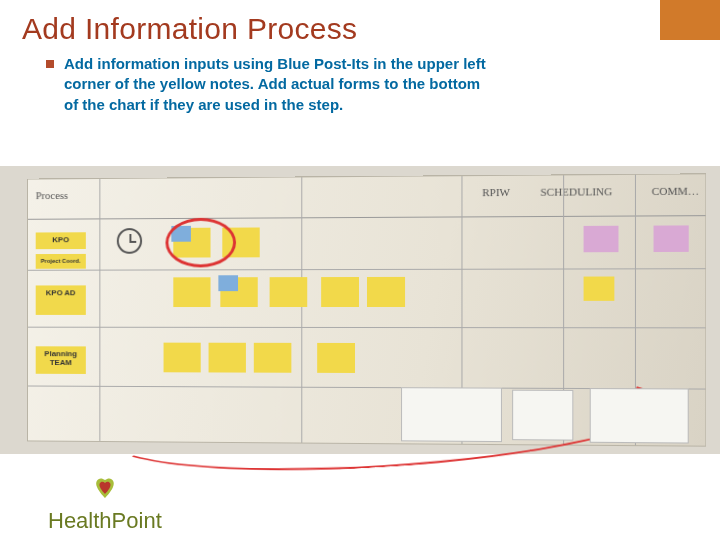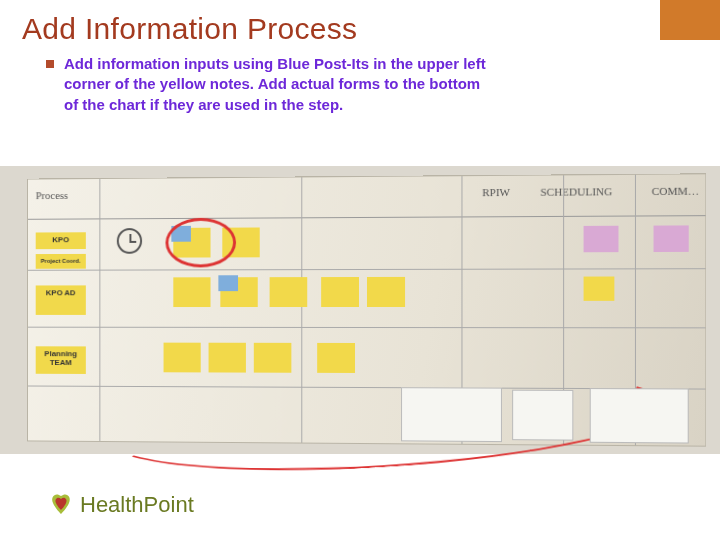--- a/index.html
+++ b/index.html
@@ -37,21 +37,21 @@
   .bullet-mark {
     width: 8px;
     height: 8px;
     background: #b34b2b;
     margin-top: 6px;
     flex-shrink: 0;
   }
   .bullet-text {
     font-size: 15px;
     line-height: 1.35;
-    color: #6d28d9;
+    color: #0369a1;
     font-weight: bold;
     max-width: 430px;
   }
   .photo {
     position: absolute;
     left: 0;
     top: 166px;
     width: 720px;
     height: 288px;
     background: #dcd8cf;
@@ -120,20 +120,21 @@
     width:720px;
     height:70px;
     display:flex;
     align-items:center;
   }
   .logo {
     display:flex;
     align-items:center;
     gap:6px;
     margin-left:48px;
+    flex-direction:column;
   }
   .logo-leaf {
     width:26px;
     height:26px;
     position:relative;
   }
   .logo-leaf svg { width:26px; height:26px; }
   .logo-text {
     font-size:22px;
     color:#6a7a22;

